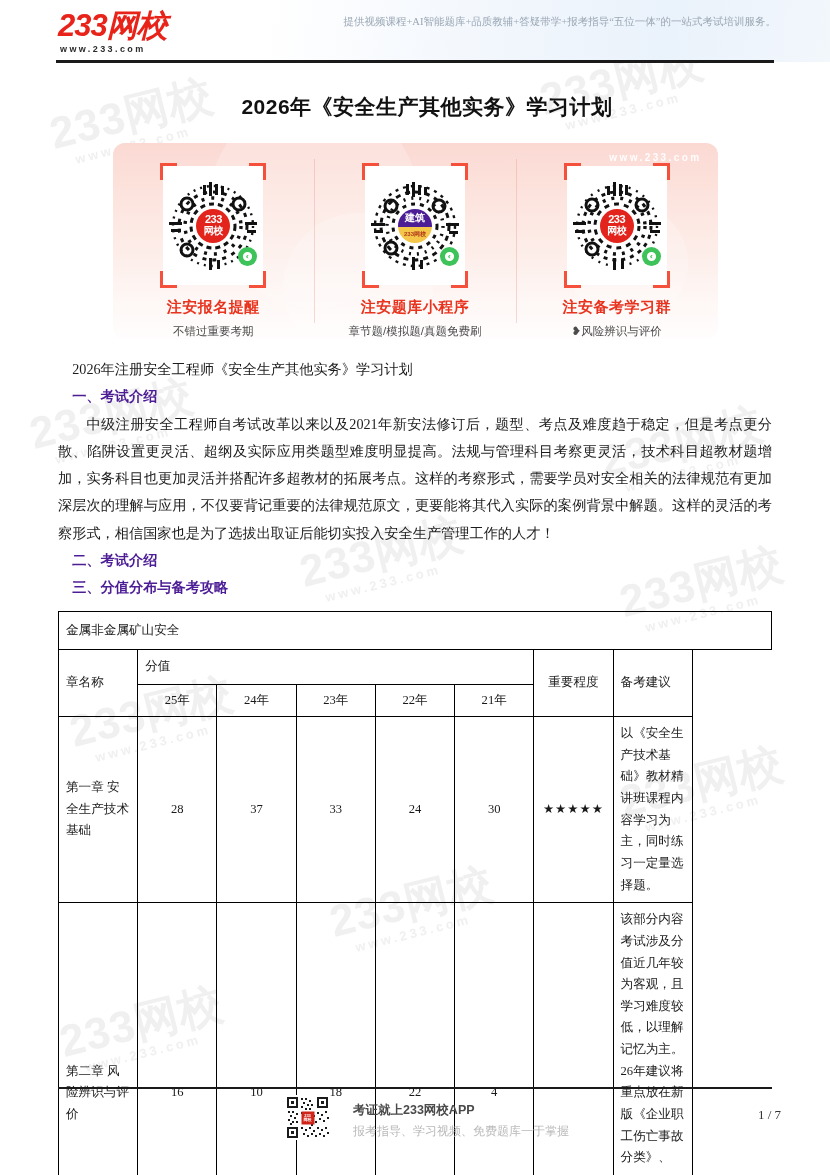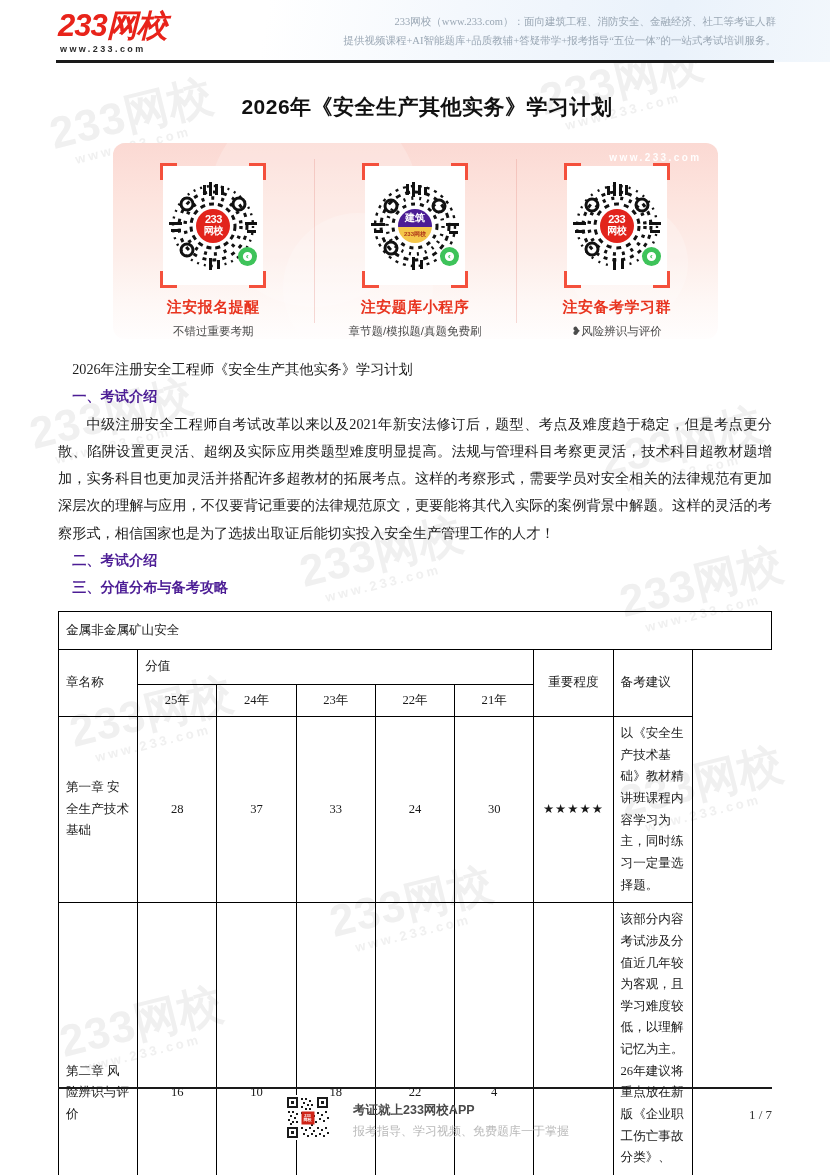--- a/index.html
+++ b/index.html
@@ -342,21 +342,21 @@
     font-size: 12.5px;
     color: #4a4a4a;
   }
   .foot-t2 {
     font-family: "Liberation Sans", sans-serif;
     font-size: 12px;
     color: #b9b9b9;
   }
   .page-num {
     position: absolute;
-    right: 58px;
+    right: 49px;
     top: 14px;
     font-size: 13px;
     color: #333;
     font-family: "Liberation Serif", serif;
   }
 </style>
 </head>
 <body>
 
 <div class="wm-layer">
@@ -401,21 +401,20 @@
     <span class="wm-sm">www.233.com</span>
   </div>
 </div>
 
 <div class="page-header">
   <div class="logo">
     <div class="logo-main">233网校</div>
     <div class="logo-sub">www.233.com</div>
   </div>
   <div class="header-lines">
-    <div>233网校（www.233.com）：面向建筑工程、消防安全、金融经济、社工等考证人群</div>
     <div>提供视频课程+AI智能题库+品质教辅+答疑带学+报考指导“五位一体”的一站式考试培训服务。</div>
   </div>
 </div>
 <div class="header-rule"></div>
 
 <div class="doc-title">2026年《安全生产其他实务》学习计划</div>
 
 <div class="qr-banner">
   <div class="blob blob-a"></div>
   <div class="blob blob-b"></div>

